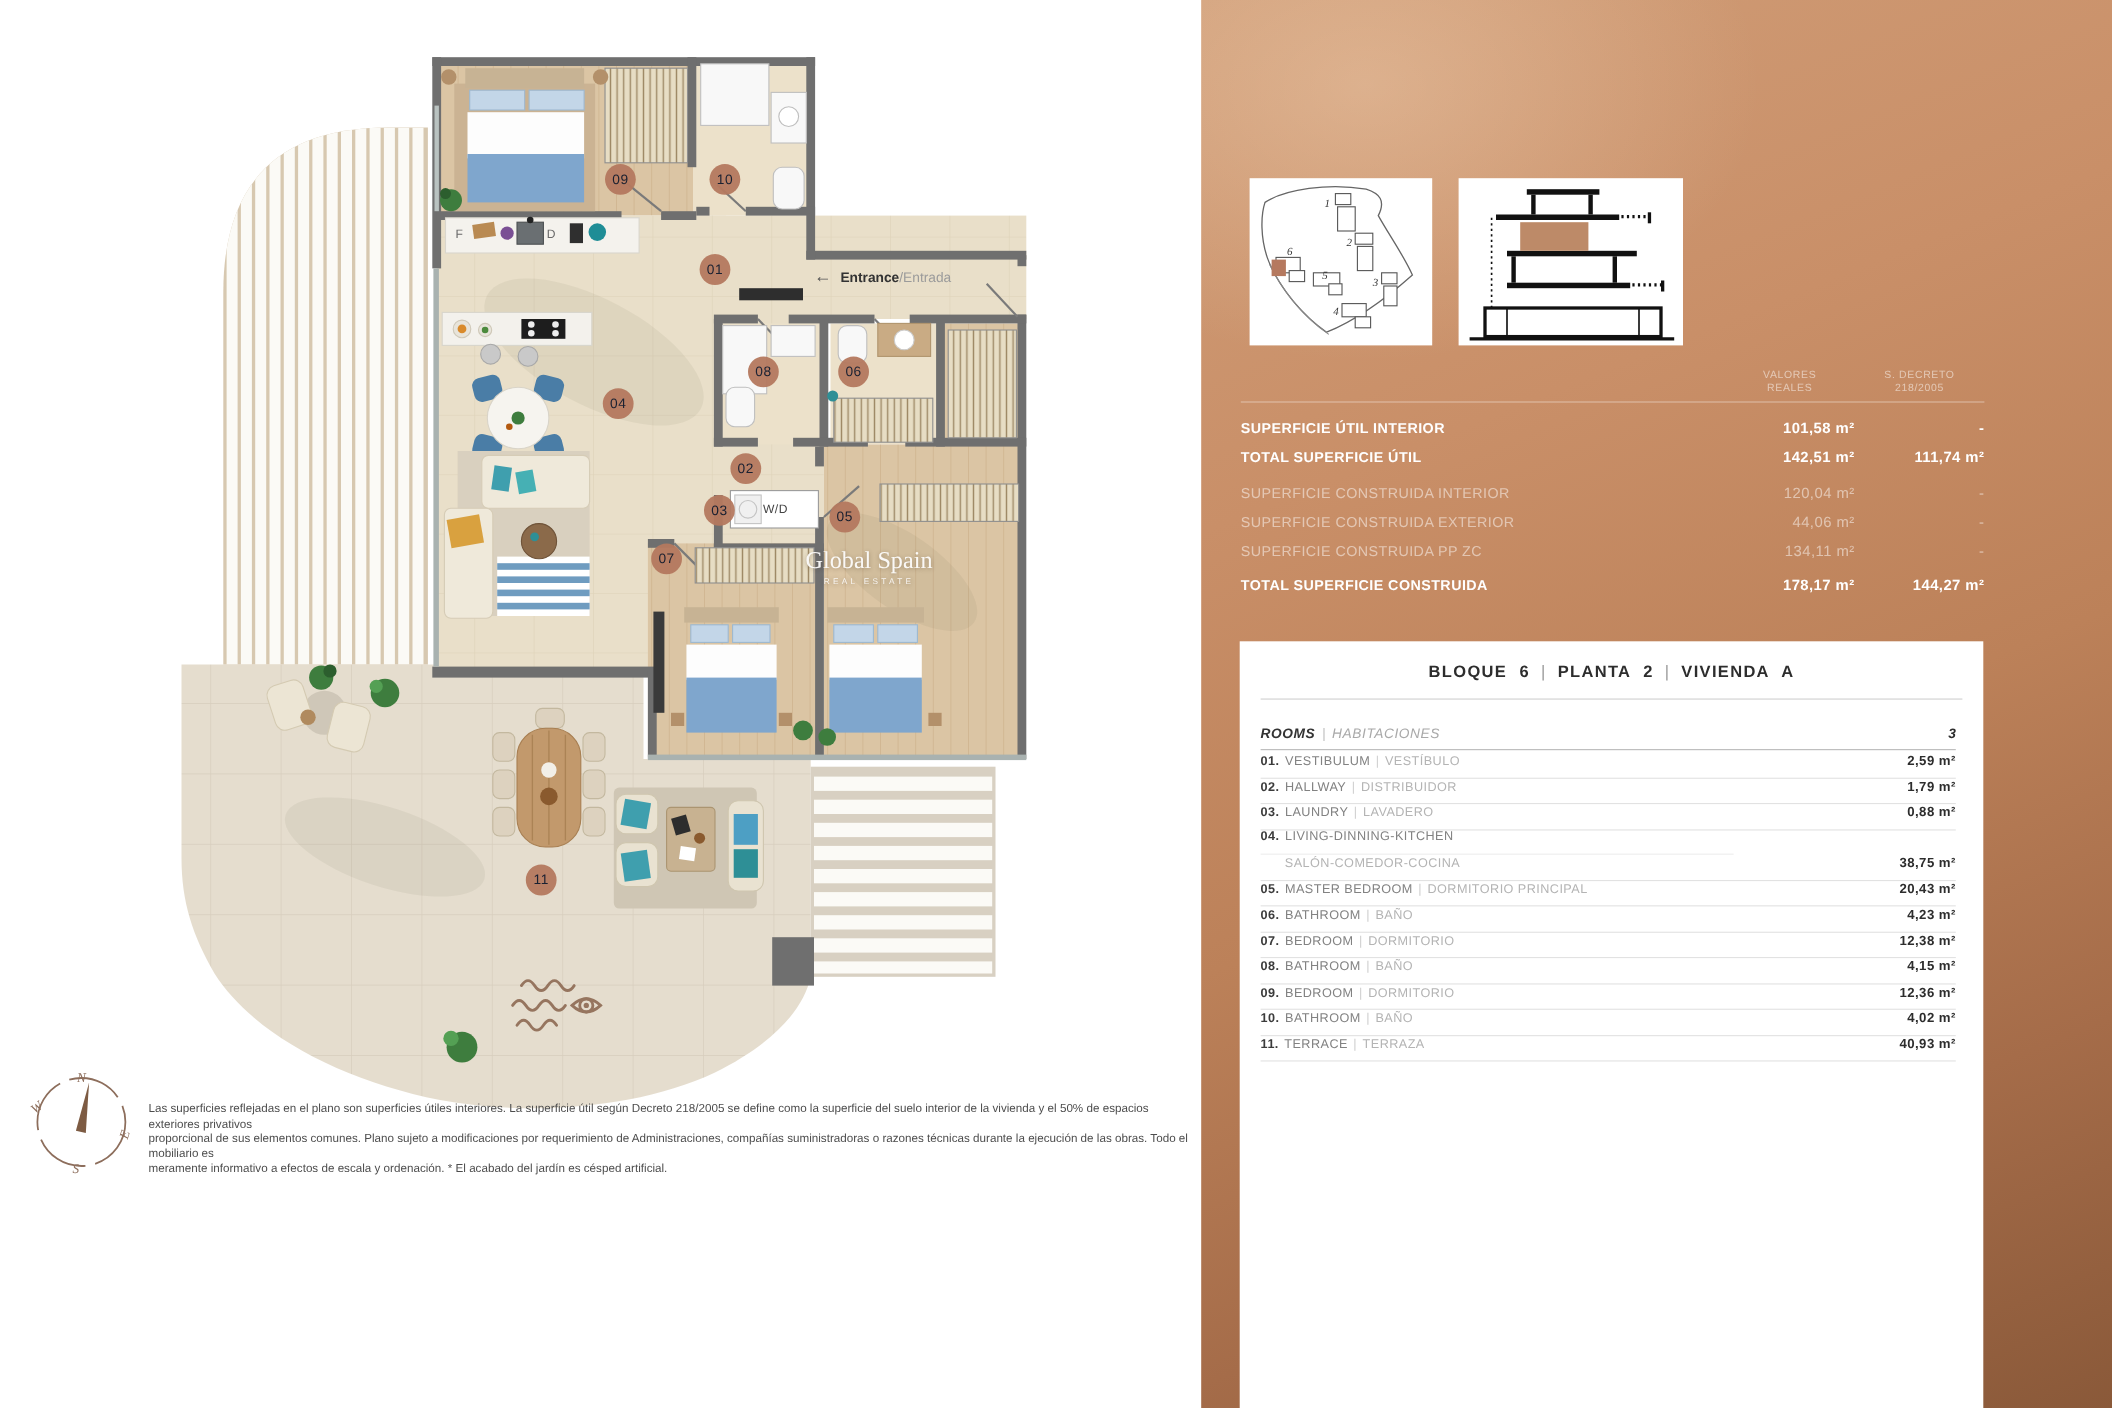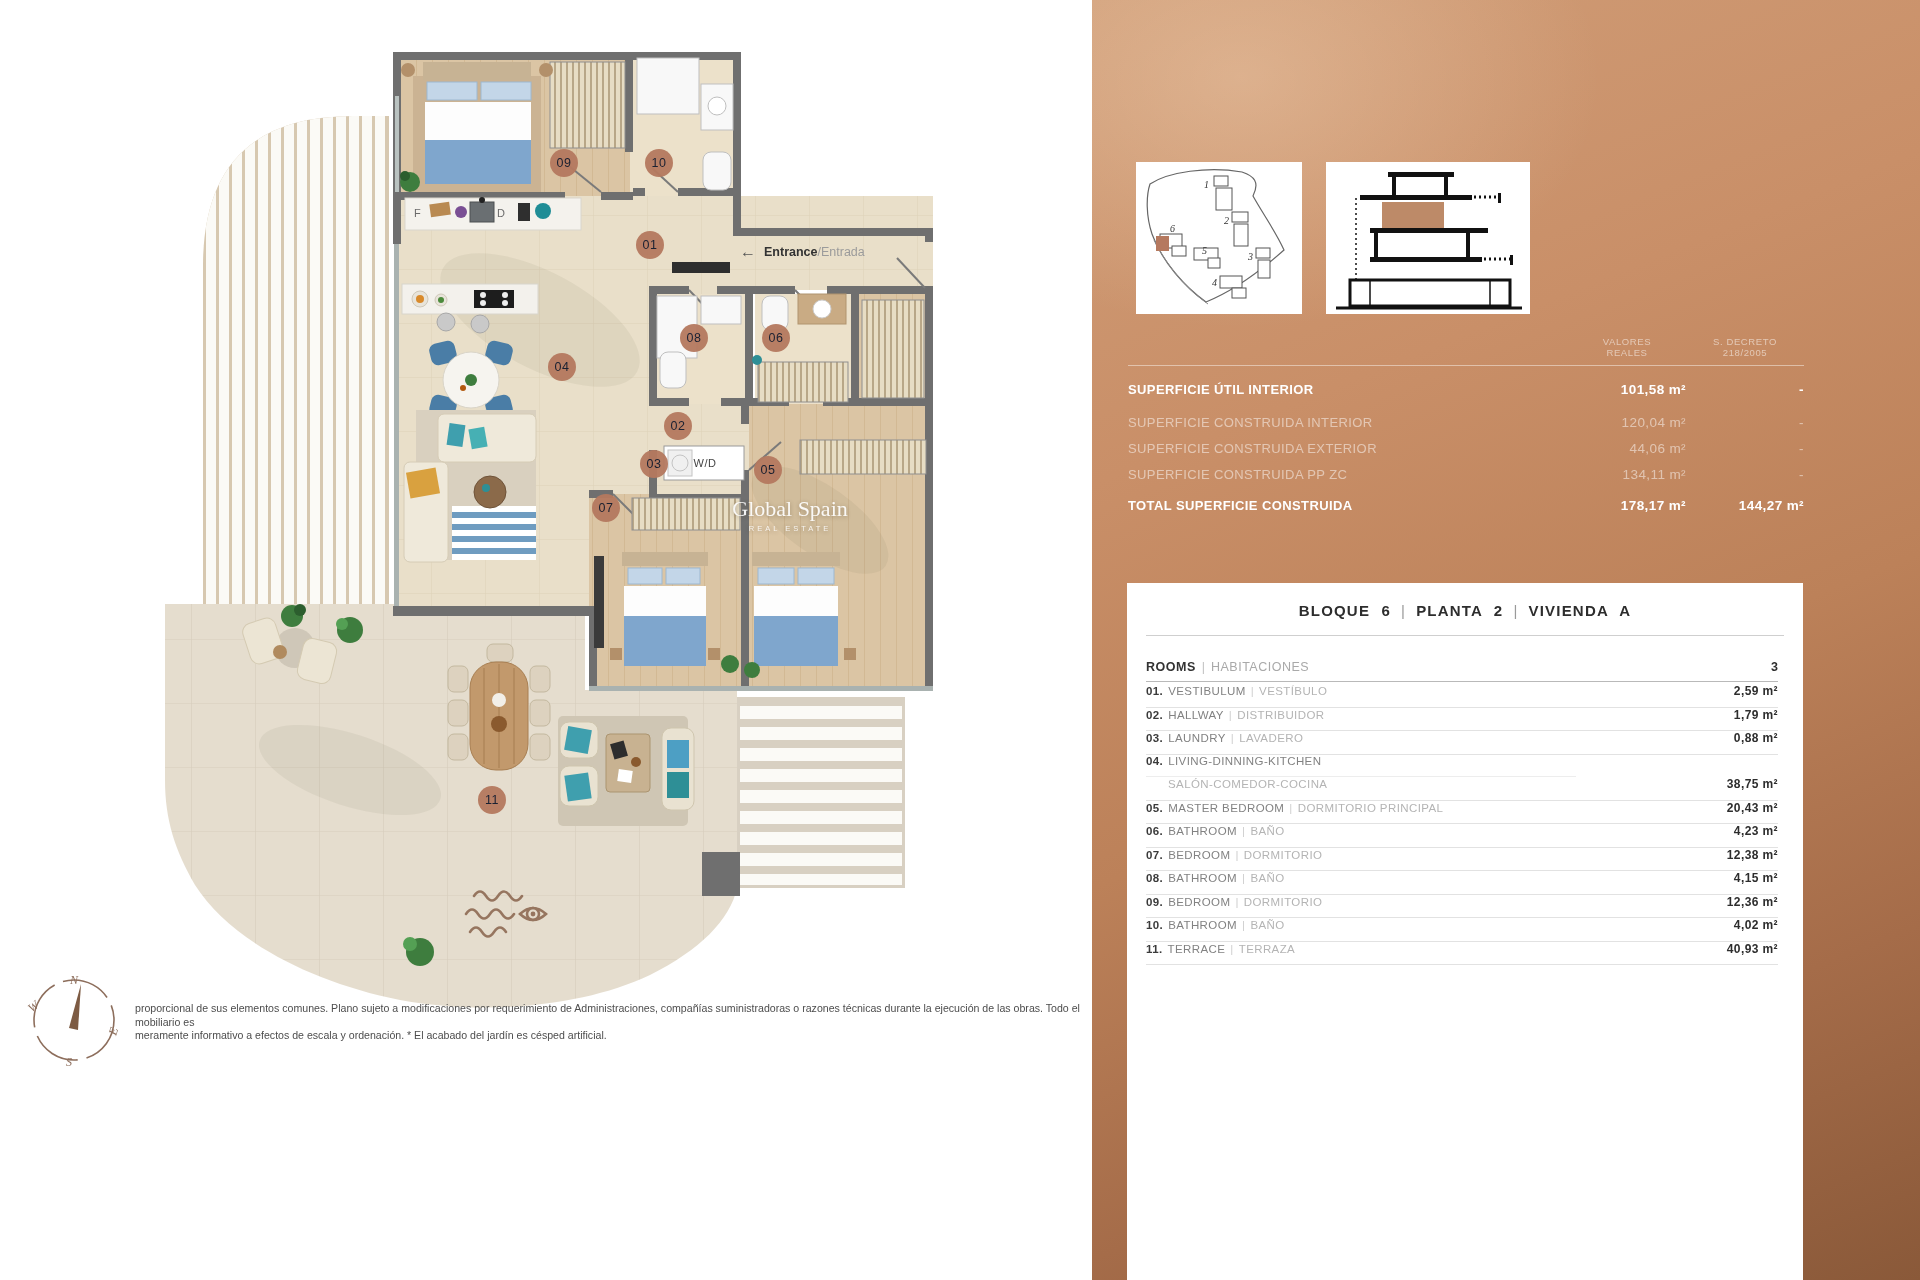--- a/index.html
+++ b/index.html
@@ -30,21 +30,21 @@
   .rooms-card{position:absolute;left:35px;top:583px;width:676px;height:711px;background:#fff;}
   .rc-head{margin-top:19px;text-align:center;font-size:15px;font-weight:bold;color:#2d2d2d;
     letter-spacing:1.2px;word-spacing:6px;}
   .rc-head .pipe{color:#9a9a9a;font-weight:400;padding:0 10px;}
   .rc-rule{border-bottom:1px solid #cfcfcf;margin:16px 19px 0 19px;}
   .rc-rooms{display:flex;align-items:baseline;margin:24px 25px 0 19px;font-size:12.5px;}
   .rc-rooms .en{font-weight:bold;color:#333;letter-spacing:.5px;}
   .rc-rooms .pipe{color:#c2c2c2;padding:0 6px;}
   .rc-rooms .es{color:#a9a9a9;letter-spacing:.5px;}
   .rc-rooms .cnt{margin-left:auto;font-weight:bold;color:#2d2d2d;}
-  .rc-rooms{border-bottom:1px solid #b9b9b9;padding-bottom:7px;}
+  .rc-rooms{border-bottom:1px solid #b9b9b9;padding-bottom:7px;font-style:italic;}
   .rows{margin:2px 25px 0 19px;}
   .trow{display:flex;align-items:baseline;font-size:11.5px;height:22.5px;
     border-bottom:1px solid #e2e2e2;letter-spacing:.4px;}
   .trow .num{font-weight:bold;color:#3b3b3b;margin-right:5px;}
   .trow .en{color:#828282;}
   .trow .pipe{color:#cfcfcf;padding:0 5px;}
   .trow .es{color:#b4b4b4;}
   .trow .area{margin-left:auto;font-weight:bold;color:#2d2d2d;font-size:12px;}
   .trow.sub .es{margin-left:22px;}
   .trow.sub-top{border-bottom:none;position:relative;}
@@ -421,20 +421,21 @@
     <circle cx="50" cy="52" r="40" fill="none" stroke="#8d6e5c" stroke-width="1.6" stroke-dasharray="50 9"></circle>
     <text x="46" y="16">N</text>
     <text x="4" y="42" transform="rotate(-38 10 38)">W</text>
     <text x="86" y="68" transform="rotate(-72 89 64)">E</text>
     <text x="42" y="98">S</text>
     <polygon points="45,60 54,62 57,16" fill="#7d5b43"></polygon>
   </svg>
 
   
   <div class="disclaimer">
+    <div>Las superficies reflejadas en el plano son superficies útiles interiores. La superficie útil según Decreto 218/2005 se define como la superficie del suelo interior de la vivienda y el 50% de espacios exteriores privativos</div>
     <div>proporcional de sus elementos comunes. Plano sujeto a modificaciones por requerimiento de Administraciones, compañías suministradoras o razones técnicas durante la ejecución de las obras. Todo el mobiliario es</div>
     <div>meramente informativo a efectos de escala y ordenación. * El acabado del jardín es césped artificial.</div>
   </div>
 </div>
 
 <div class="panel">
 
   <div class="mini-card site">
     <svg width="166" height="152" viewBox="0 0 166 152">
       <path d="M14,22 C32,10 72,4 106,10 C118,14 124,20 117,34 C127,52 140,70 148,88 C130,104 100,128 70,140 C50,126 26,100 16,72 C10,54 10,34 14,22 Z" fill="none" stroke="#666" stroke-width="1.2"></path>
@@ -497,20 +498,25 @@
         <span>S. DECRETO</span><br><span>218/2005</span>
       </span>
     </div>
     <div class="s-rule"></div>
     <div id="surface-rows">
           <div class="s-row strong" style="margin-top: 16px;">
             <span class="lab">SUPERFICIE ÚTIL INTERIOR</span>
             <span class="v v1">101,58 m²</span>
             <span class="v v2">-</span>
           </div>
+          <div class="s-row strong" style="margin-top: 11px;">
+            <span class="lab">TOTAL SUPERFICIE ÚTIL</span>
+            <span class="v v1">142,51 m²</span>
+            <span class="v v2">111,74 m²</span>
+          </div>
           <div class="s-row dim" style="margin-top: 18px;">
             <span class="lab">SUPERFICIE CONSTRUIDA INTERIOR</span>
             <span class="v v1">120,04 m²</span>
             <span class="v v2">-</span>
           </div>
           <div class="s-row dim" style="margin-top: 11px;">
             <span class="lab">SUPERFICIE CONSTRUIDA EXTERIOR</span>
             <span class="v v1">44,06 m²</span>
             <span class="v v2">-</span>
           </div>

